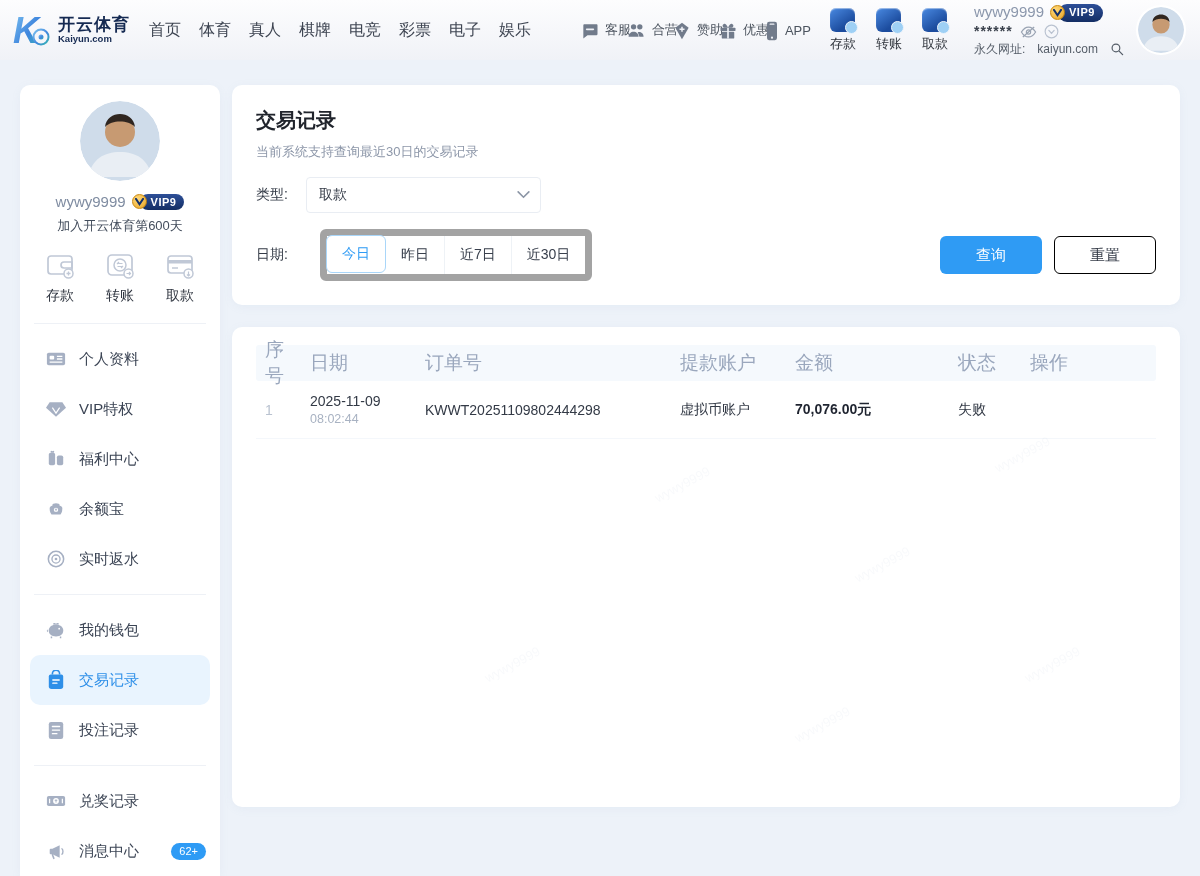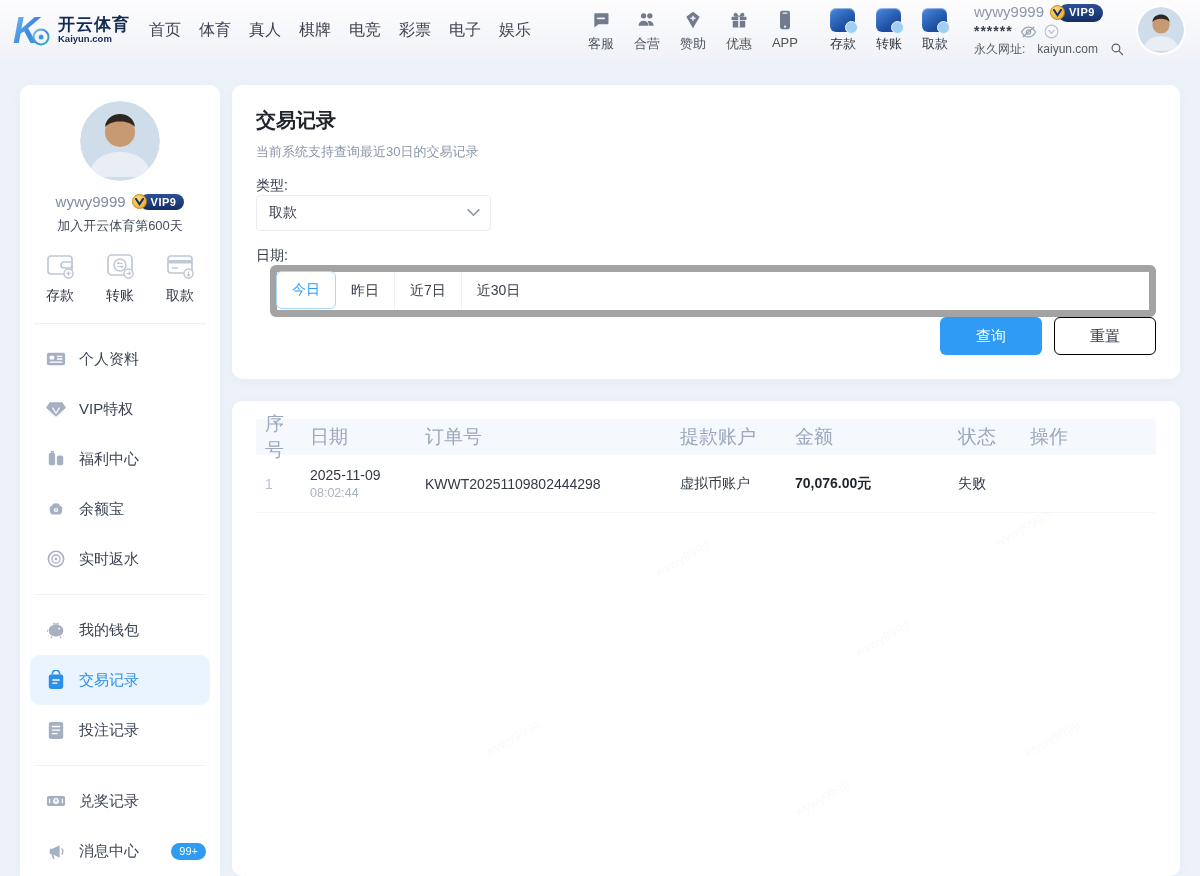--- a/index.html
+++ b/index.html
@@ -10,21 +10,21 @@
   .hdr { height:60px; display:flex; align-items:center; padding:0 16px 0 12px;
          background:linear-gradient(180deg,#fdfdfe 0%,#f0f2f7 100%); }
   .logo { display:flex; align-items:center; gap:6px; }
   .logo-text { display:flex; flex-direction:column; line-height:1.05; }
   .logo-cn { font-size:17px; font-weight:bold; color:#152a52; letter-spacing:1px; }
   .logo-en { font-size:9.5px; font-weight:bold; color:#152a52; }
   .nav { display:flex; align-items:center; margin-left:10px; }
   .nav-item { font-size:16px; color:#3e4552; padding:0 9px; cursor:pointer; white-space:nowrap; }
 
   .util-group { display:flex; margin-left:auto; gap:4px; }
-  .util { display:flex; flex-direction:column; align-items:center; width:42px; gap:5px; cursor:pointer; }
+  .util { display:flex; flex-direction:row; align-items:center; width:42px; gap:5px; cursor:pointer; }
   .util .ic { color:#717b8b; height:22px; display:flex; align-items:flex-end; }
   .util .lbl { font-size:13px; color:#4c545f; white-space:nowrap; }
 
   .wallet-group { display:flex; margin-left:18px; gap:8px; }
   .wallet { display:flex; flex-direction:column; align-items:center; width:38px; gap:3px; cursor:pointer; }
   .wcube { width:25px; height:24px; border-radius:6px; position:relative;
            background:linear-gradient(145deg,#4a8ae2 0%,#1c4c9e 70%); box-shadow:inset 0 1px 1px rgba(255,255,255,.5); }
   .wcube::after { content:""; position:absolute; right:-3px; bottom:-2px; width:11px; height:11px;
                   border-radius:50%; background:#9ed0f5; border:1.5px solid #eef4fb; }
   .wallet .lbl { font-size:13px; color:#30353d; }
@@ -69,21 +69,21 @@
   .m-item.active .lbl { color:#2e8fe8; }
   .m-item.active .ic { color:#2e8fe8; }
   .badge { margin-left:auto; background:#2e9bf5; color:#fff; font-size:11px; border-radius:9px; padding:2.5px 8px; }
 
   
   .main { flex:1; display:flex; flex-direction:column; gap:22px; }
   .card { background:#fff; border-radius:10px; box-shadow:0 2px 10px rgba(140,160,190,.08); }
   .filter-card { padding:22px 24px 24px 24px; }
   .f-title { font-size:20px; font-weight:bold; color:#20242c; }
   .f-sub { font-size:13px; color:#8d97a9; margin-top:9px; }
-  .f-row { display:flex; margin-top:16px;flex-direction:column; }
+  .f-row { display:flex; align-items:center; margin-top:16px; }
   .f-label { font-size:14px; color:#333a46; width:50px; flex:none; }
   .select { width:235px; height:36px; border:1px solid #e9edf3; border-radius:4px; display:flex; align-items:center;
             padding:0 10px 0 12px; cursor:pointer; }
   .select .val { font-size:14px; color:#333a46; }
   .select .ic { margin-left:auto; color:#8b95a5; display:flex; }
   .dateinput { width:215px; height:38px; border:1px solid #e9edf3; border-radius:4px; display:flex; align-items:center;
                padding:0 10px 0 12px; cursor:pointer; }
   .dateinput .val { font-size:13.5px; color:#3a414c; letter-spacing:.2px; white-space:nowrap; }
   .dateinput .ic { margin-left:auto; color:#6f7886; display:flex; }
   .seg { display:flex; border:7px solid #a3a3a3; border-radius:6px; margin-left:14px; background:#fff; }
@@ -436,21 +436,21 @@
       </div>
       <div class="m-item">
         <span class="ic">
           <svg width="19" height="17" viewBox="0 0 21 18">
               <path d="M3 7v4a1 1 0 0 0 1 1h2l8 4V2L6 6H4a1 1 0 0 0-1 1z" fill="currentColor"></path>
               <path d="M16.5 6c1.5 1 1.5 5 0 6" fill="none" stroke="currentColor" stroke-width="1.5" stroke-linecap="round"></path>
               <path d="M6 12.5l1.5 4" stroke="currentColor" stroke-width="1.8" stroke-linecap="round"></path>
             </svg>
         </span>
         <span class="lbl">消息中心</span>
-        <span class="badge">99+</span>
+        <span class="badge">62+</span>
       </div>
     </div>
   </div>
 
   <div class="main">
 
     <div class="card filter-card">
       <div class="f-title">交易记录</div>
       <div class="f-sub">当前系统支持查询最近30日的交易记录</div>
 

